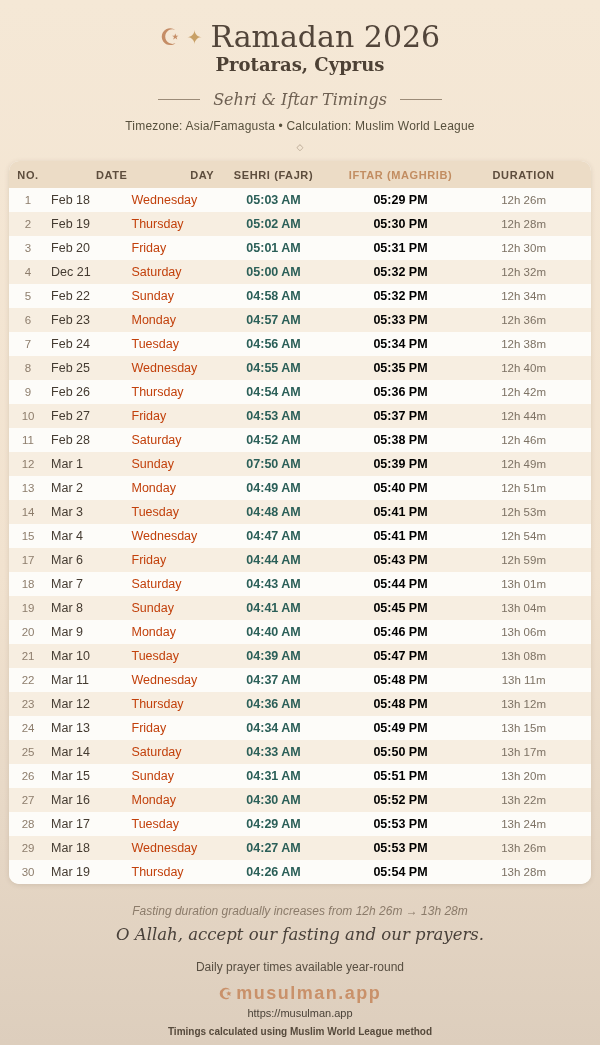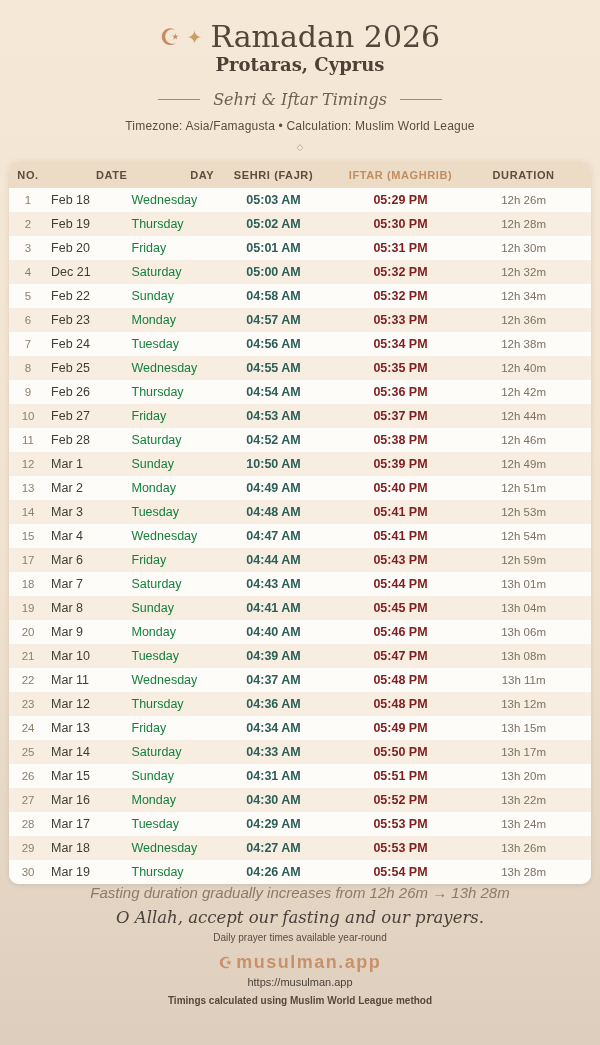--- a/index.html
+++ b/index.html
@@ -52,34 +52,34 @@
   thead th.no { text-align:center; }
   thead th.date, thead th.day { padding-left:4px; }
   thead th.sehri, thead th.iftar { text-align:center; }
   thead th.duration { text-align:center; padding-right:12px; }
   thead th.iftar { color:#c28d61; }
   tbody td { height:24px; padding:0; font-size:12.5px; }
   tbody tr:nth-child(even) { background:#f7eee1; }
   tbody tr:nth-child(odd)  { background:#fdfcf9; }
   td.no       { color:#8d7d6c; font-size:11.5px; text-align:center; }
   td.date     { color:#443b31; padding-left:4px; }
-  td.day      { color:#15803d; padding-left:4px; }
+  td.day      { color:#c2410c; padding-left:4px; }
   td.sehri    { color:#2b5f58; font-weight:bold; text-align:center; }
-  td.iftar    { color:#7f1d1d; font-weight:bold; text-align:center; }
+  td.iftar    { color:#000000; font-weight:bold; text-align:center; }
   td.duration { color:#7c7163; font-size:11.5px; text-align:center; padding-right:12px; }
 
   .footer { text-align:center; }
   .fast-note {
-    margin-top:0; font-size:15px; font-style:italic; color:#8b7b6a;
+    margin-top:20px; font-size:12px; font-style:italic; color:#8b7b6a;
   }
   .quote {
     margin-top:7px; font-family:"DejaVu Serif", serif; font-style:italic;
     font-size:16.5px; color:#49413a;
   }
-  .year-round { margin-top:5px; font-size:10px; color:#574e41; }
+  .year-round { margin-top:16px; font-size:12px; color:#574e41; }
   .brand {
     margin-top:9px; font-size:18px; font-weight:bold;
     color:#c9916a; letter-spacing:1.5px;
   }
   .brand .brand-crescent { font-size:15px; letter-spacing:0; margin-right:4px; }
   .brand-url { margin-top:3px; font-size:11px; color:#4a4238; }
   .method-note { margin-top:7px; font-size:10px; font-weight:bold; color:#564a3c; }
 </style>
 </head>
 <body>
@@ -204,21 +204,21 @@
           <td class="date">Feb 28</td>
           <td class="day">Saturday</td>
           <td class="sehri">04:52 AM</td>
           <td class="iftar">05:38 PM</td>
           <td class="duration">12h 46m</td>
         </tr>
         <tr>
           <td class="no">12</td>
           <td class="date">Mar 1</td>
           <td class="day">Sunday</td>
-          <td class="sehri">10:50 AM</td>
+          <td class="sehri">07:50 AM</td>
           <td class="iftar">05:39 PM</td>
           <td class="duration">12h 49m</td>
         </tr>
         <tr>
           <td class="no">13</td>
           <td class="date">Mar 2</td>
           <td class="day">Monday</td>
           <td class="sehri">04:49 AM</td>
           <td class="iftar">05:40 PM</td>
           <td class="duration">12h 51m</td>

